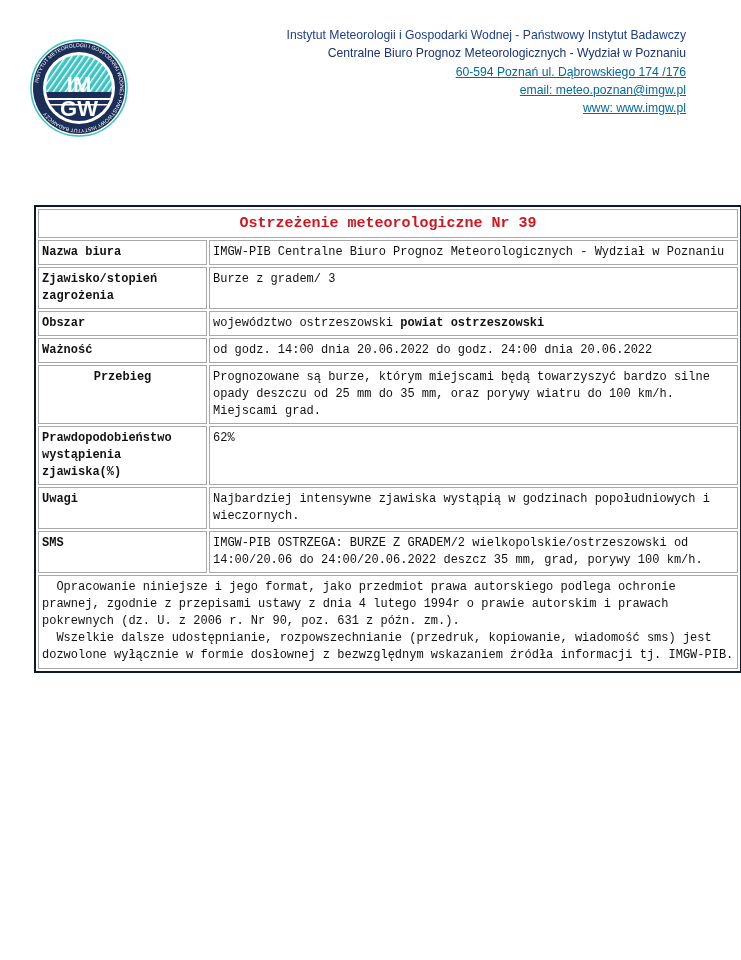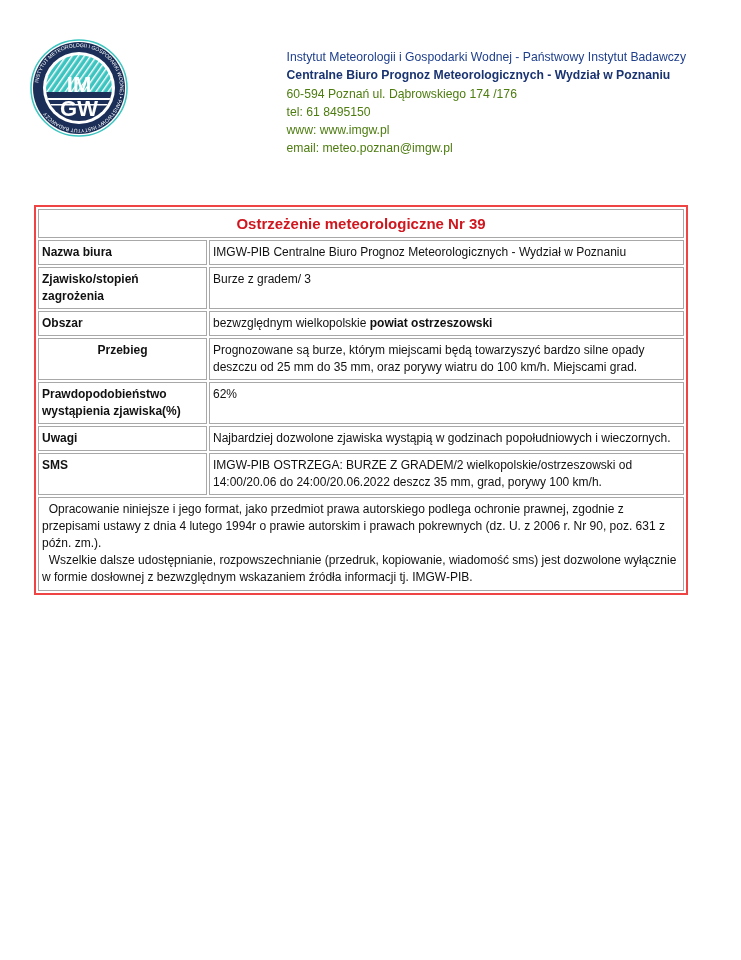--- a/index.html
+++ b/index.html
@@ -1,25 +1,25 @@
 <!DOCTYPE html>
 <html><head>
 <meta charset="utf-8">
 <style>
   html, body { margin: 0; padding: 0; background: #ffffff; }
   body { width: 741px; height: 960px; position: relative; overflow: hidden; }
   .logo { position: absolute; left: 29px; top: 38px; width: 100px; height: 100px; }
-  .header { position: absolute; right: 55px; top: 48px; text-align: left;
+  .header { position: absolute; right: 55px; top: 26px; text-align: right;
     font-family: "Liberation Sans", sans-serif; font-size: 12.2px; line-height: 18.3px; }
   .header .l1 { color: #1f3f8c; }
-  .header .l2 { color: #1a3471; font-weight: bold; }
-  .header .other { color: #4d7c0f; }
-  table.warn { position: absolute; left: 34px; top: 205px; width: 654px;
-    border-collapse: separate; border-spacing: 2px; border: 2px solid #ef4444;
-    font-family: Liberation Sans, sans-serif; font-size: 12px; color: #111; }
+  .header .l2 { color: #1a3471; font-weight: normal; }
+  .header .other { color: #0369a1; text-decoration: underline; }
+  table.warn { position: absolute; left: 34px; top: 205px; width: 708px;
+    border-collapse: separate; border-spacing: 2px; border: 2px solid #0f172a;
+    font-family: Liberation Mono, monospace; font-size: 12px; color: #111; }
   table.warn td { border: 1px solid #a8a8a8; padding: 3px 3px; vertical-align: top; line-height: 17px; }
   td.title { text-align: center; color: #d0161e; font-weight: bold; font-size: 15px; height: 21px; vertical-align: middle !important; }
   td.label { width: 161px; font-weight: bold; margin-top: 15px; }
   td.notes { padding: 3px 3px 4px 3px !important; margin-top: 28px; }
   .b { font-weight: bold; }
 </style>
 </head>
 <body>
 
 <div class="logo">
@@ -48,53 +48,56 @@
     <text font-family="Liberation Sans, sans-serif" font-size="5.2" fill="#ffffff">
       <textPath href="#ringPath" startOffset="2%">INSTYTUT METEOROLOGII I GOSPODARKI WODNEJ • PAŃSTWOWY INSTYTUT BADAWCZY</textPath>
     </text>
   </svg>
 </div>
 
 <div class="header">
   <div class="l1">Instytut Meteorologii i Gospodarki Wodnej - Państwowy Instytut Badawczy</div>
   <div class="l2">Centralne Biuro Prognoz Meteorologicznych - Wydział w Poznaniu</div>
   <div class="other">60-594 Poznań ul. Dąbrowskiego 174 /176</div>
-  <div class="other">tel: 61 8495150</div>
+  <div class="other">email: meteo.poznan@imgw.pl</div>
   <div class="other">www: www.imgw.pl</div>
-  <div class="other">email: meteo.poznan@imgw.pl</div>
 </div>
 
 <table class="warn">
   <tbody>
       <tr>
     <td class="title" colspan="2">Ostrzeżenie meteorologiczne Nr 39</td>
   </tr>
   <tr>
     <td class="label">Nazwa biura</td>
     <td>IMGW-PIB Centralne Biuro Prognoz Meteorologicznych - Wydział w Poznaniu</td>
   </tr>
   <tr>
     <td class="label">Zjawisko/stopień zagrożenia</td>
     <td>Burze z gradem/ 3</td>
   </tr>
   <tr>
     <td class="label">Obszar</td>
-    <td><span>bezwzględnym wielkopolskie </span><span class="b">powiat ostrzeszowski</span></td>
+    <td><span>województwo ostrzeszowski </span><span class="b">powiat ostrzeszowski</span></td>
+  </tr>
+  <tr>
+    <td class="label">Ważność</td>
+    <td>od godz. 14:00 dnia 20.06.2022 do godz. 24:00 dnia 20.06.2022</td>
   </tr>
   <tr>
     <td class="label" style="height:34px;text-align:center;">Przebieg</td>
     <td>Prognozowane są burze, którym miejscami będą towarzyszyć bardzo silne opady deszczu od 25 mm do 35 mm, oraz porywy wiatru do 100 km/h. Miejscami grad.</td>
   </tr>
   <tr>
     <td class="label">Prawdopodobieństwo wystąpienia zjawiska(%)</td>
     <td>62%</td>
   </tr>
   <tr>
     <td class="label">Uwagi</td>
-    <td>Najbardziej dozwolone zjawiska wystąpią w godzinach popołudniowych i wieczornych.</td>
+    <td>Najbardziej intensywne zjawiska wystąpią w godzinach popołudniowych i wieczornych.</td>
   </tr>
   <tr>
     <td class="label">SMS</td>
     <td>IMGW-PIB OSTRZEGA: BURZE Z GRADEM/2 wielkopolskie/ostrzeszowski od 14:00/20.06 do 24:00/20.06.2022 deszcz 35 mm, grad, porywy 100 km/h.</td>
   </tr>
   <tr>
     <td class="notes" colspan="2">
       <div>&nbsp;&nbsp;<span>Opracowanie niniejsze i jego format, jako przedmiot prawa autorskiego podlega ochronie prawnej, zgodnie z przepisami ustawy z dnia 4 lutego 1994r o prawie autorskim i prawach pokrewnych (dz. U. z 2006 r. Nr 90, poz. 631 z późn. zm.).</span></div>
       <div>&nbsp;&nbsp;<span>Wszelkie dalsze udostępnianie, rozpowszechnianie (przedruk, kopiowanie, wiadomość sms) jest dozwolone wyłącznie w formie dosłownej z bezwzględnym wskazaniem źródła informacji tj. IMGW-PIB.</span></div>
     </td>

